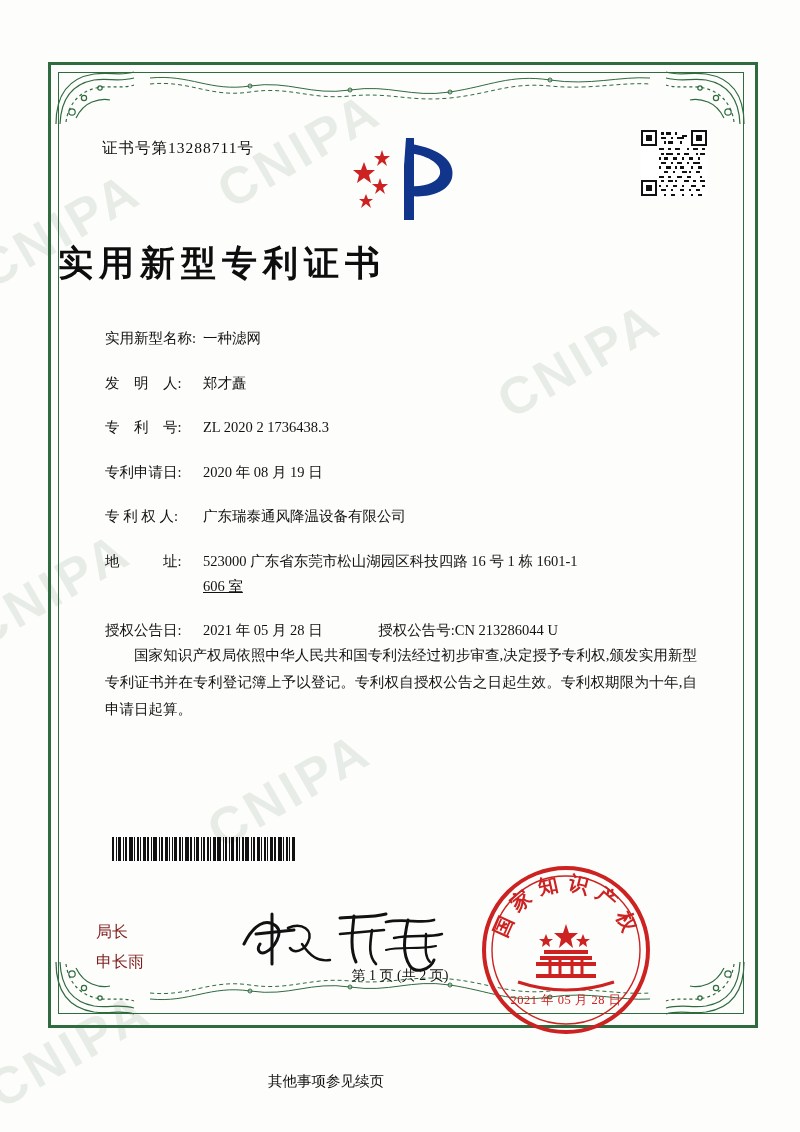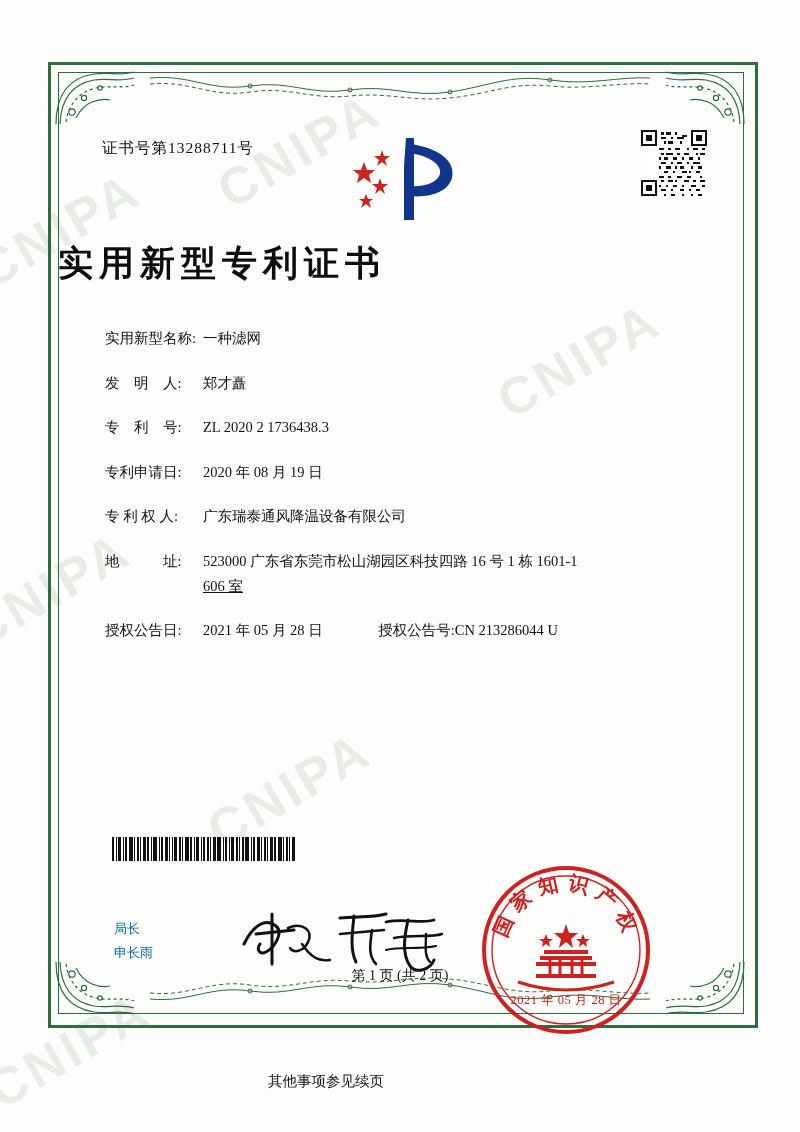--- a/index.html
+++ b/index.html
@@ -193,25 +193,25 @@
   }
   .barcode i {
     display: block;
     background: #111;
     height: 100%;
     margin-right: 1.5px;
   }
 
   .signer {
     position: absolute;
-    left: 56px;
+    left: 38px;
     top: 845px;
-    font-size: 13px;
+    font-size: 16px;
     line-height: 1.85;
-    color: #0369a1;
+    color: #7f1d1d;
   }
 
   .signature {
     position: absolute;
     left: 178px;
     top: 832px;
     width: 230px;
     height: 72px;
     color: #111;
   }
@@ -495,20 +495,21 @@
         <div class="field-label">授权公告日:</div>
         <div class="field-value">
           <span>2021 年 05 月 28 日</span>
           <span class="inline-extra">授权公告号:CN 213286044 U</span>
         </div>
       </div>
 
     </div>
 
     <div class="paragraphs">
+      <p>国家知识产权局依照中华人民共和国专利法经过初步审查,决定授予专利权,颁发实用新型专利证书并在专利登记簿上予以登记。专利权自授权公告之日起生效。专利权期限为十年,自申请日起算。</p>
     </div>
 
     <div class="barcode">
       <i style="width:2px"></i>
         <i style="width:1px"></i>
         <i style="width:3px"></i>
         <i style="width:1px"></i>
       <i style="width:2px"></i>
         <i style="width:4px"></i>
         <i style="width:1px"></i>

